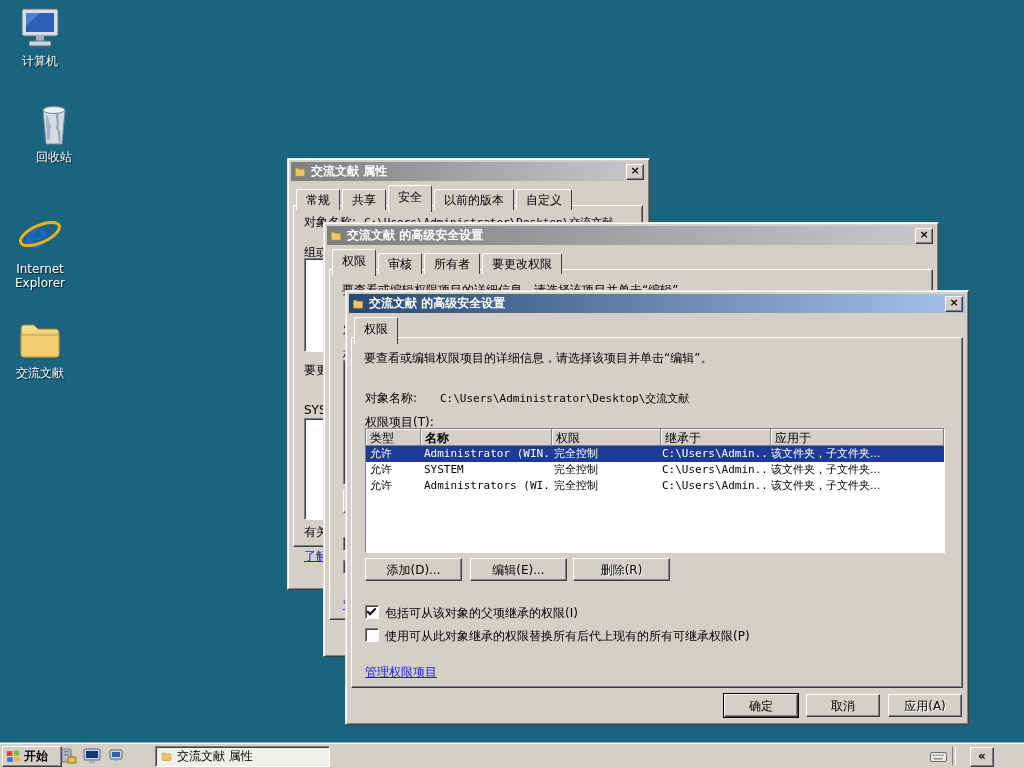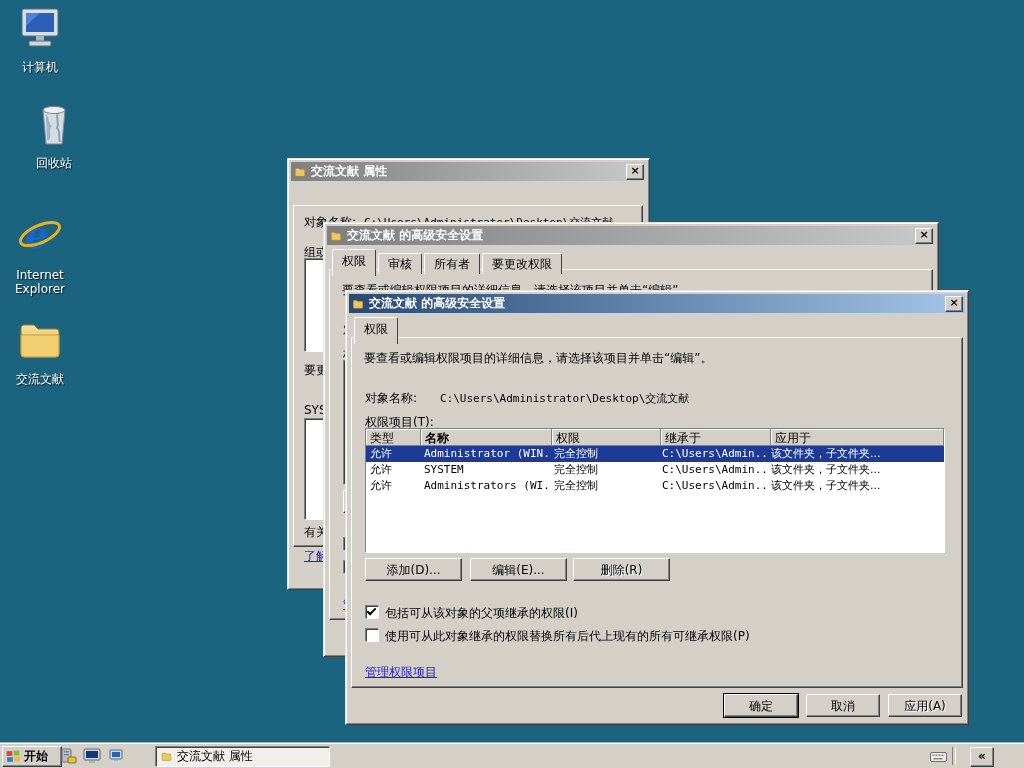--- a/index.html
+++ b/index.html
@@ -2,21 +2,21 @@
 <html><head>
 <meta charset="utf-8">
 <style>
   html,body{margin:0;padding:0;}
   #screen{position:relative;width:1024px;height:768px;overflow:hidden;
     background:#1A6480;font-family:"DejaVu Sans",sans-serif;font-size:12px;color:#000;}
   .abs{position:absolute;}
   
   .dicon{position:absolute;width:76px;text-align:center;cursor:default;}
   .dicon .art{margin:0 auto;}
-  .dicon .lbl{color:#fff;font-size:12px;line-height:14px;margin-top:8px;
+  .dicon .lbl{color:#fff;font-size:12px;line-height:14px;margin-top:2px;
     text-shadow:1px 1px 1px rgba(0,0,0,.8);}
   
   .win{position:absolute;background:#D4D0C8;border:1px solid;
     border-color:#E8E4DC #404040 #404040 #E8E4DC;
     box-shadow:inset 1px 1px 0 #fff, inset -1px -1px 0 #808080;}
   .tbar{position:absolute;left:3px;right:3px;top:3px;height:19px;display:flex;
     align-items:center;gap:4px;padding:0 2px;color:#fff;font-weight:bold;}
   .tbar.active{background:linear-gradient(to right,#274973,#A6C4E8);}
   .tbar.inactive{background:linear-gradient(to right,#7F7F7F,#C9C9C9);}
   .tbar .ttl{white-space:nowrap;overflow:hidden;}
@@ -133,20 +133,27 @@
     <div class="lbl">交流文献</div>
   </div>
 
   <div class="win" style="left:287px;top:158px;width:361px;height:430px;z-index:10;">
     <div class="tbar inactive">
       <svg width="14" height="12" viewBox="0 0 48 48">
         <path d="M5 12 Q5 9 8 9 L18 9 L22 13 L40 13 Q43 13 43 16 L43 38 Q43 41 40 41 L8 41 Q5 41 5 38 Z" fill="#EFC75E" stroke="#9A7A28" stroke-width="2"></path>
       </svg>
       <span class="ttl">交流文献 属性</span>
       <span class="xbtn">×</span>
+    </div>
+    <div class="tabs" style="left:8px;top:26px;">
+      <div class="tab">常规</div>
+      <div class="tab">共享</div>
+      <div class="tab active">安全</div>
+      <div class="tab">以前的版本</div>
+      <div class="tab">自定义</div>
     </div>
     <div class="page" style="left:5px;top:46px;width:348px;height:340px;">
       <div class="txt" style="left:10px;top:8px;">对象名称:</div>
       <div class="txt mono" style="left:70px;top:9px;width:272px;overflow:hidden;font-size:11px;">C:\Users\Administrator\Desktop\交流文献</div>
       <div class="txt" style="left:10px;top:38px;">组或用户名(G):</div>
       <div class="inset abs" style="left:10px;top:52px;width:322px;height:92px;"></div>
       <div class="txt" style="left:10px;top:156px;">要更改权限，请单击“编辑”(E)。</div>
       <div class="txt" style="left:10px;top:196px;">SYSTEM 的权限(V):</div>
       <div class="inset abs" style="left:10px;top:212px;width:322px;height:100px;"></div>
       <div class="txt" style="left:10px;top:318px;width:330px;white-space:normal;">有关特殊权限或高级设置，请单击“高级”。</div>

